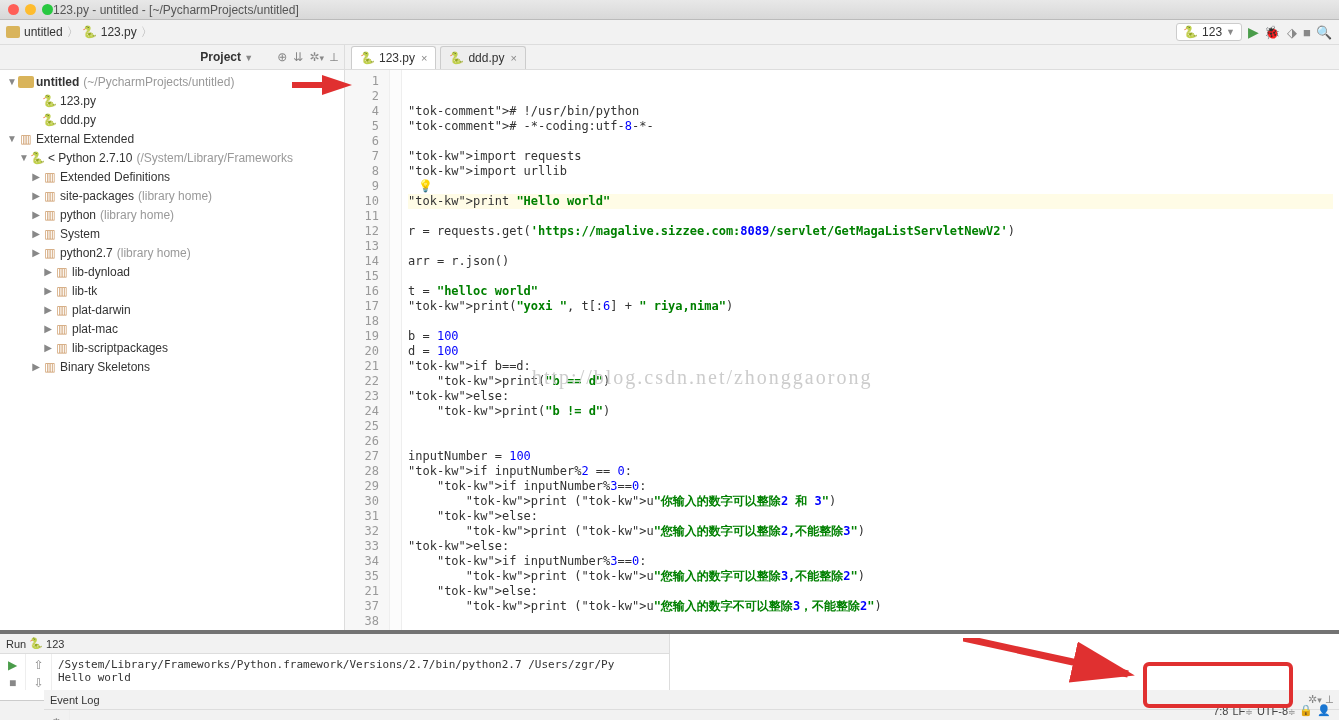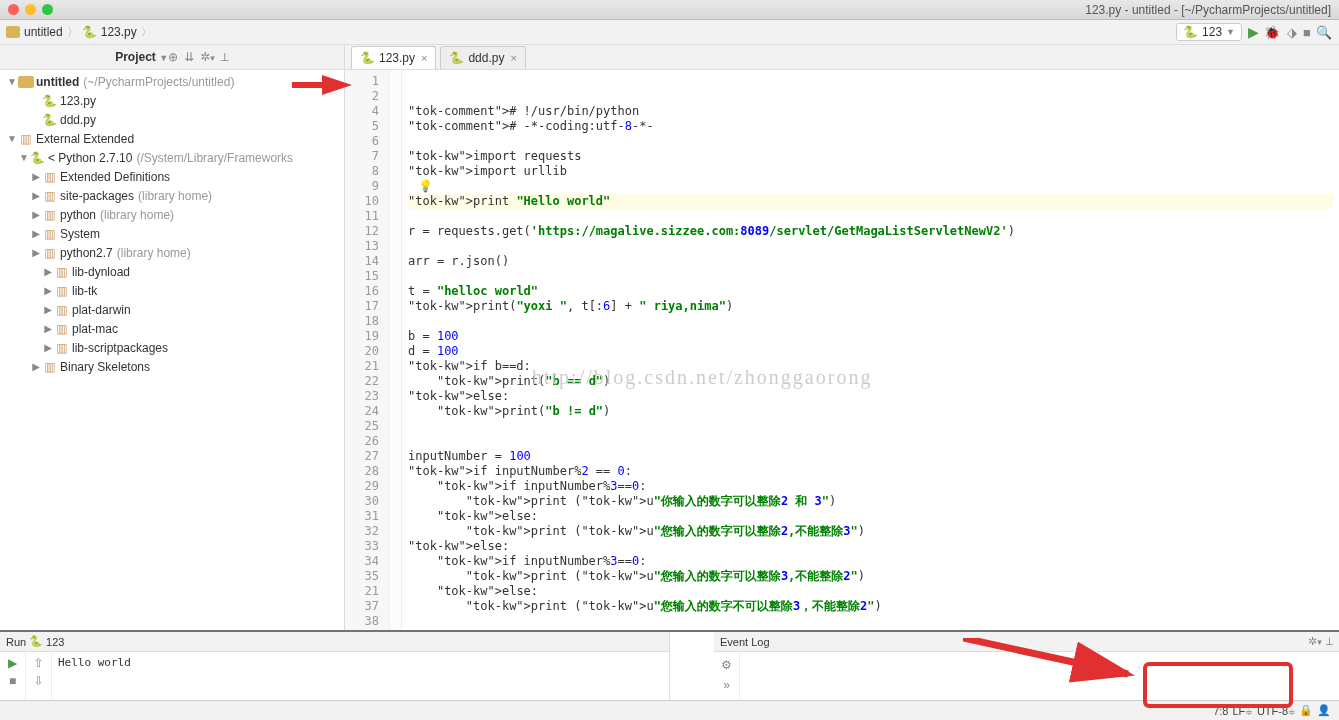--- a/index.html
+++ b/index.html
@@ -3,34 +3,34 @@
 <meta charset="utf-8">
 <style>
 * { margin: 0; padding: 0; box-sizing: border-box; }
 body { font-family: -apple-system, "Helvetica Neue", Arial, sans-serif; font-size: 12px; background: #f7f7f7; color: #333; overflow: hidden; width: 1339px; height: 720px; position: relative; }
 .titlebar { height: 20px; background: linear-gradient(#e8e8e8,#d8d8d8); border-bottom: 1px solid #bbb; display: flex; align-items: center; padding: 0 8px; }
 .traffic { display: flex; gap: 6px; }
 .traffic span { width: 11px; height: 11px; border-radius: 50%; }
 .tl-close { background: #ff5f57; }
 .tl-min { background: #febc2e; }
 .tl-max { background: #28c840; }
-.titlebar-title { flex: 1; text-align: right; font-size: 12px; color: #555; }
+.titlebar-title { flex: 1; text-align: left; font-size: 12px; color: #555; }
 .breadcrumb-bar { height: 25px; background: #f2f2f2; border-bottom: 1px solid #ddd; display: flex; align-items: center; padding: 0 6px; justify-content: space-between; }
 .breadcrumb { display: flex; align-items: center; gap: 4px; font-size: 12px; }
 .breadcrumb .sep { color: #aaa; }
 .folder-icon { width: 14px; height: 12px; background: #d9b45b; border-radius: 2px; display: inline-block; }
 .py-icon { width: 14px; height: 14px; display: inline-flex; align-items: center; justify-content: center; }
 .toolbar-right { display: flex; align-items: center; gap: 6px; }
 .run-config { background: #fff; border: 1px solid #ccc; border-radius: 3px; padding: 1px 6px; display: flex; align-items: center; gap: 4px; }
 .run-btn { color: #4a9c4a; font-size: 14px; }
 .bug-btn { color: #4a9c4a; font-size: 13px; }
 .gray-icon { color: #888; font-size: 13px; }
 .main { display: flex; height: 585px; }
 .project-panel { width: 345px; background: #fff; border-right: 1px solid #ddd; display: flex; flex-direction: column; }
-.panel-header { height: 25px; background: #f2f2f2; border-bottom: 1px solid #ddd; display: flex; align-items: center; padding: 0 6px; justify-content: center; }
+.panel-header { height: 25px; background: #f2f2f2; border-bottom: 1px solid #ddd; display: flex; align-items: center; padding: 0 6px; justify-content: flex-end; gap: 24px; }
 .panel-header-left { display: flex; align-items: center; gap: 4px; font-weight: bold; }
 .panel-header-right { display: flex; gap: 6px; color: #888; }
 .tree { overflow: auto; flex: 1; padding: 2px 0; font-size: 12px; }
 .tree-row { display: flex; align-items: center; height: 19px; padding-right: 6px; white-space: nowrap; cursor: default; }
 .exp { width: 12px; color: #888; font-size: 10px; text-align: center; }
 .tree-icon { width: 16px; display: inline-flex; justify-content: center; }
 .node-name { margin-left: 2px; }
 .node-hint { color: #999; margin-left: 4px; }
 .pad1 { padding-left: 6px; } .pad2 { padding-left: 18px; } .pad3 { padding-left: 30px; } .pad4 { padding-left: 42px; }
 .books-icon { color: #c96; }
@@ -43,21 +43,21 @@
 .gutter { width: 45px; text-align: right; padding-right: 10px; color: #999; background: #f7f7f7; border-right: 1px solid #eee; padding-top: 4px; }
 .gutter-margin { width: 12px; background: #fcfcfc; border-right: 1px solid #eee; }
 .code { flex: 1; padding: 4px 6px; white-space: pre; position: relative; }
 .tok-str { color: #008000; font-weight: bold; }
 .tok-num { color: #0000ff; }
 .hl-line { background: #fffce6; display: block; }
 .watermark { position: absolute; top: 300px; left: 130px; color: #ccc; font-family: serif; font-size: 20px; letter-spacing: 2px; pointer-events: none; }
 .bulb { color: #e6b800; margin-left: 10px; }
 .red-arrow { position: absolute; left: 322px; top: 75px; width: 0; height: 0; border-top: 10px solid transparent; border-bottom: 10px solid transparent; border-left: 30px solid #e03030; z-index: 10; }
 .red-arrow::before { content:''; position:absolute; left:-60px; top:-3px; width:30px; height:6px; background:#e03030; }
-.bottom-panels { display: flex; height: 70px; border-top: 2px solid #737373; background: #fff; }
+.bottom-panels { display: flex; height: 70px; border-top: 4px solid #737373; background: #fff; flex-direction: column; }
 .run-panel { width: 670px; border-right: 1px solid #ddd; display: flex; flex-direction: column; }
 .run-panel-header { height: 20px; background: #f2f2f2; border-bottom: 1px solid #ddd; padding: 0 6px; display: flex; align-items: center; font-size: 11px; }
 .run-body { display: flex; flex: 1; }
 .run-btns { width: 26px; border-right: 1px solid #eee; display: flex; flex-direction: column; align-items: center; gap: 4px; padding-top: 4px; }
 .run-btns2 { width: 26px; border-right: 1px solid #eee; display: flex; flex-direction: column; align-items: center; gap: 4px; padding-top: 4px; }
 .console { flex: 1; font-family: Menlo, Monaco, monospace; font-size: 11px; padding: 4px 6px; overflow: hidden; }
 .eventlog { flex: 1; display: flex; flex-direction: column; margin-left: 44px; }
 .eventlog-body { flex: 1; display: flex; }
 .ev-btns { width: 26px; border-right: 1px solid #eee; display:flex; flex-direction:column; gap:6px; align-items:center; padding-top:6px; color:#888; }
 .status-bar { height: 20px; background: #f2f2f2; border-top: 1px solid #ccc; display: flex; align-items: center; justify-content: flex-end; padding: 0 8px; font-size: 11px; gap: 4px; color: #444; }
@@ -280,20 +280,21 @@
     <div class="run-body">
       <div class="run-btns">
         <span style="color:#4a9c4a">▶</span>
         <span style="color:#888">■</span>
       </div>
       <div class="run-btns2">
         <span style="color:#888">⇧</span>
         <span style="color:#888">⇩</span>
       </div>
       <div class="console">
+        <div>/System/Library/Frameworks/Python.framework/Versions/2.7/bin/python2.7 /Users/zgr/Py</div>
         <div>Hello world</div>
       </div>
     </div>
   </div>
   <div class="eventlog">
     <div class="run-panel-header">
       <span>Event Log</span>
       <div class="eventlog-header-right">
         <span>✲<span class="chev">▾</span></span>
         <span>⟂</span>

